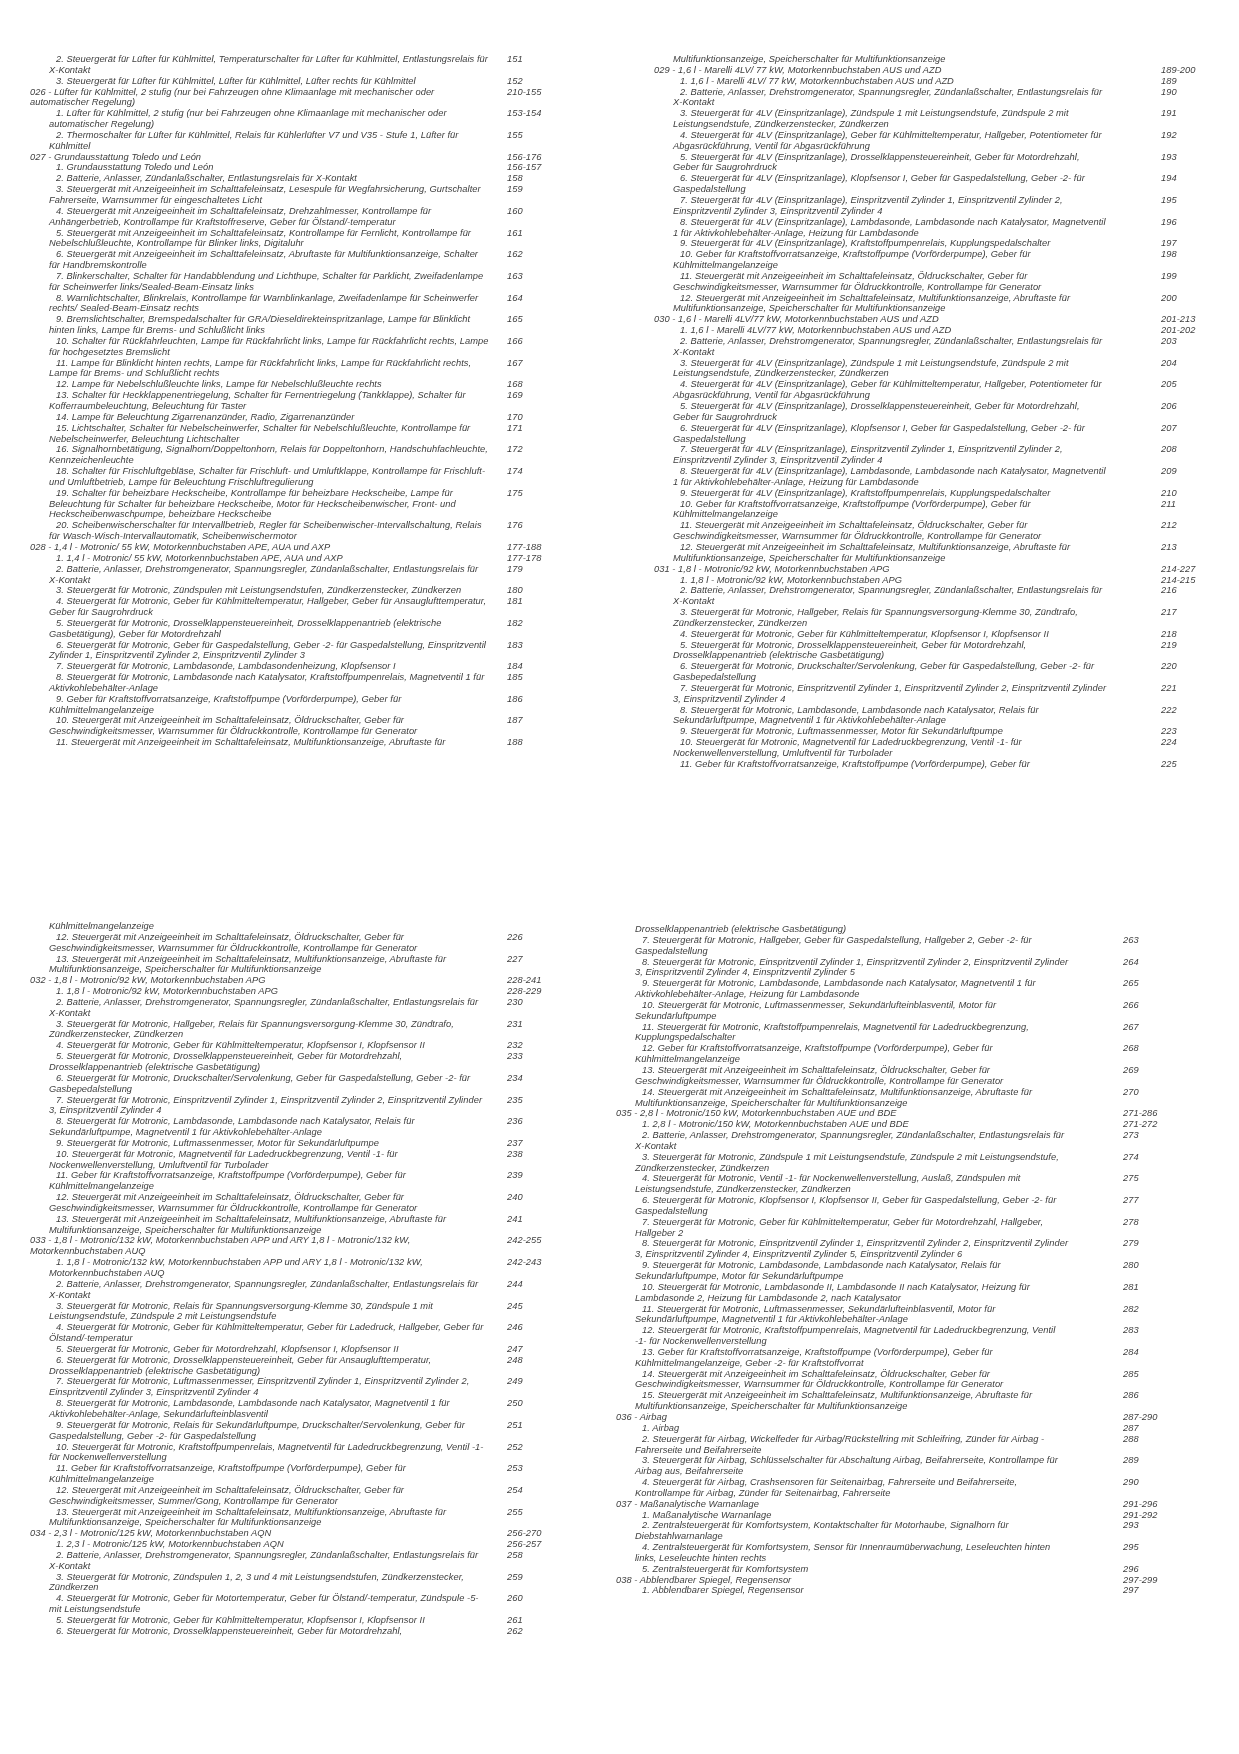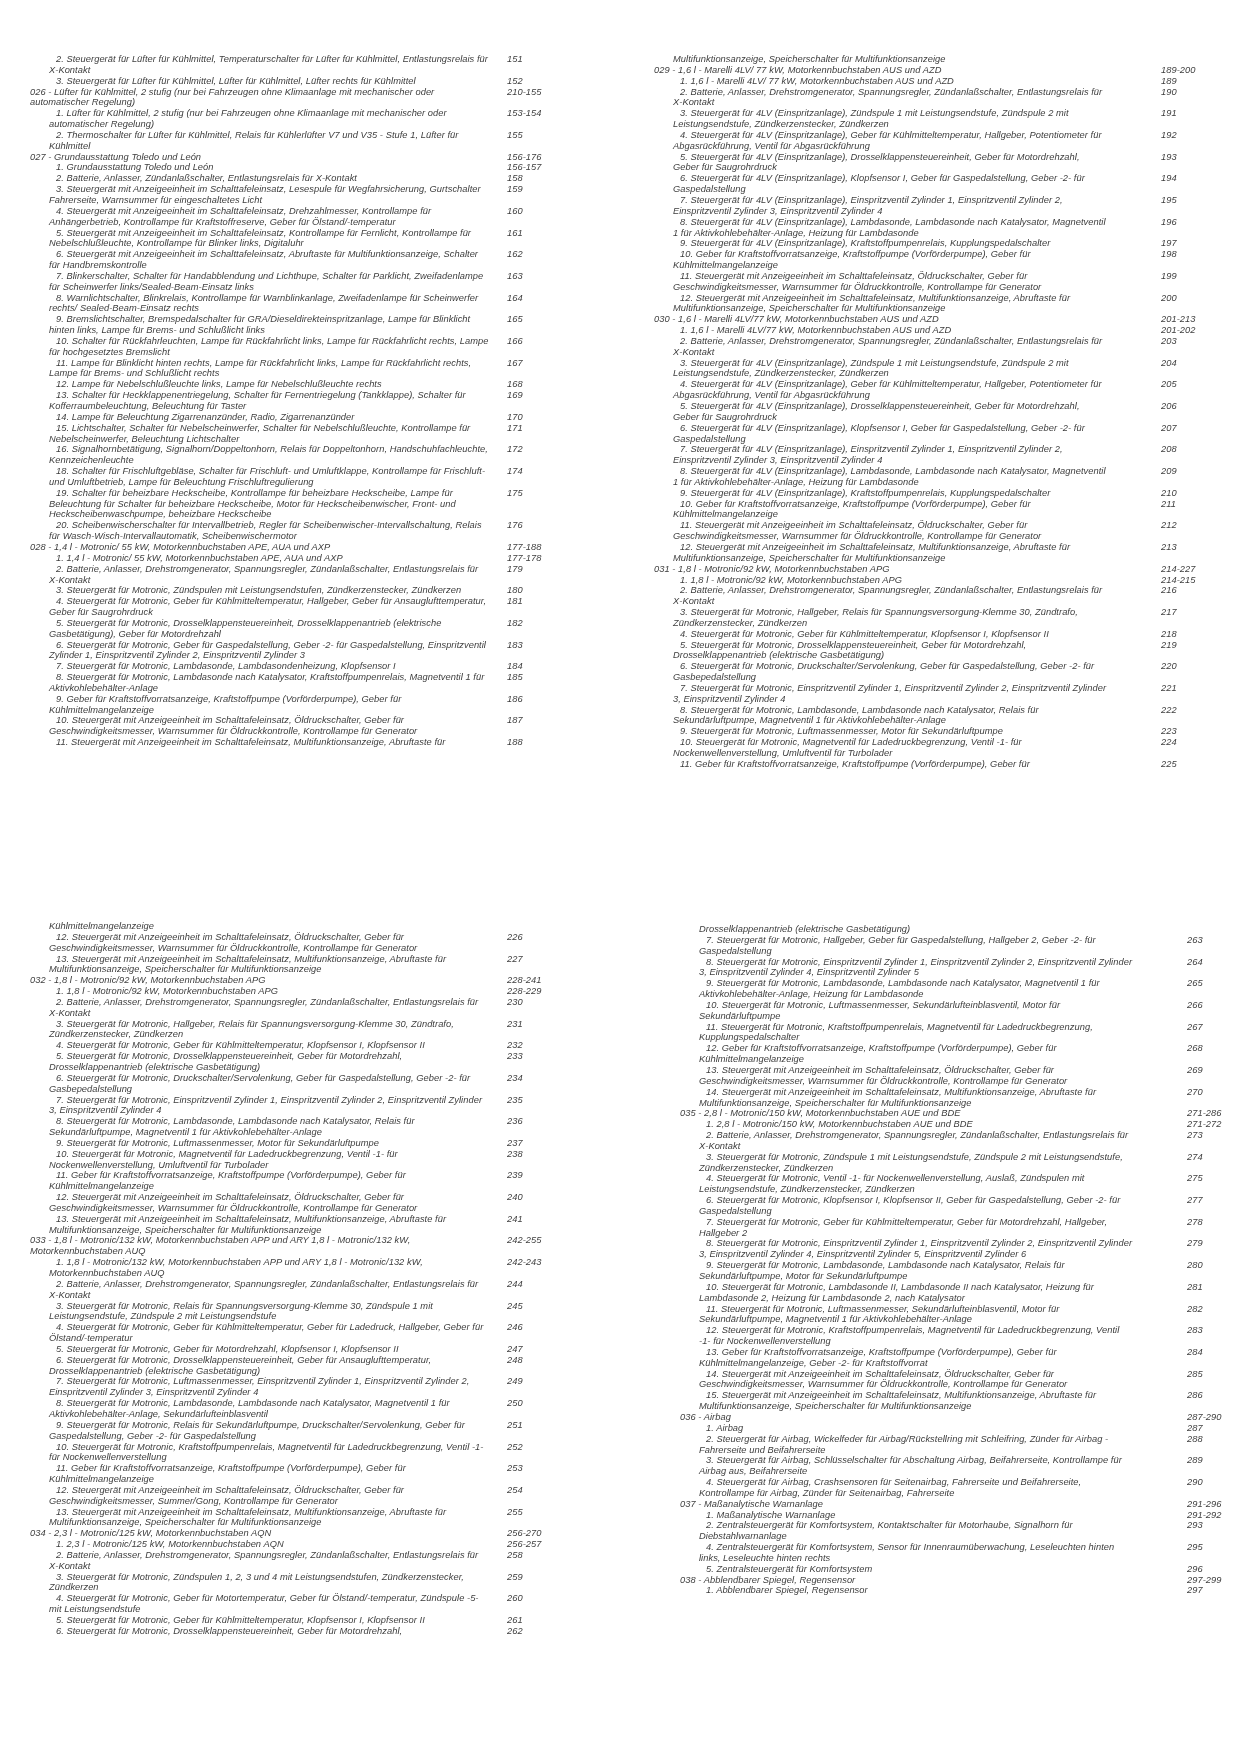--- a/index.html
+++ b/index.html
@@ -19,21 +19,21 @@
     position: absolute;
     font-size: 9.3px;
     line-height: 10.85px;
     letter-spacing: 0.05px;
     color: #3e3e3e;
     font-style: italic;
   }
   #p1l { left: 30px;  top: 54px;  --tw: 441px; --no: 477px; }
   #p1r { left: 654px; top: 54px;  --tw: 434px; --no: 507px; }
   #p2l { left: 30px;  top: 921px; --tw: 441px; --no: 477px; }
-  #p2r { left: 680px; top: 924px; --tw: 434px; --no: 507px; }
+  #p2r { left: 616px; top: 924px; --tw: 434px; --no: 507px; }
   .entry { position: relative; }
   .entry .etext {
     display: block;
     width: var(--tw);
   }
   .entry.item .etext {
     padding-left: 19px;
     text-indent: 7px;
   }
   .entry.cont .etext {

